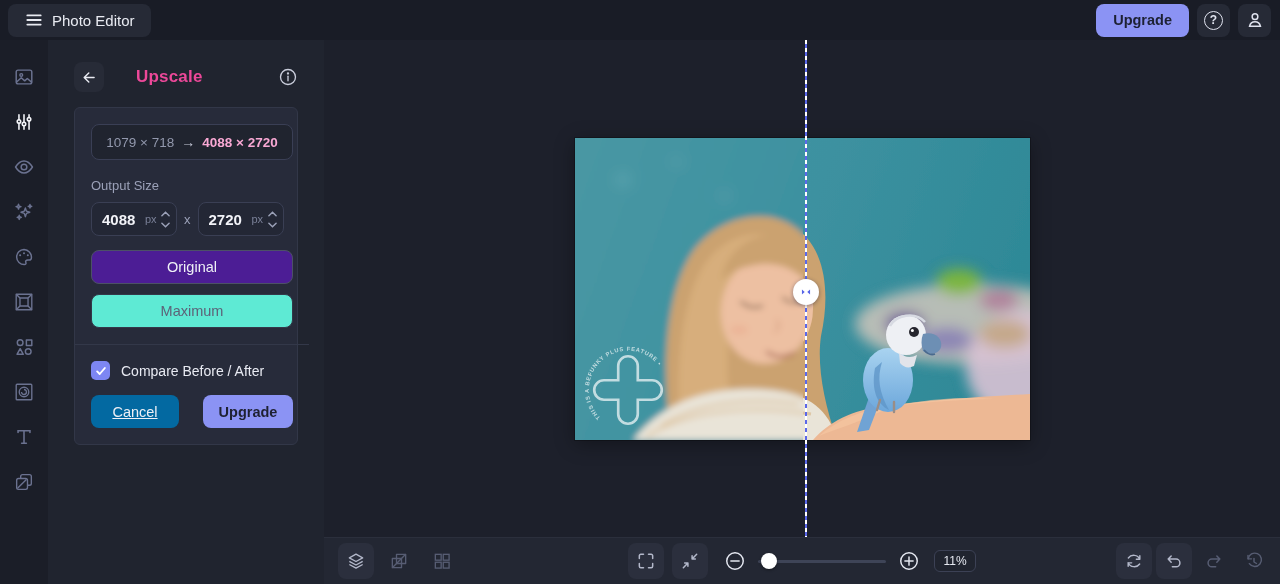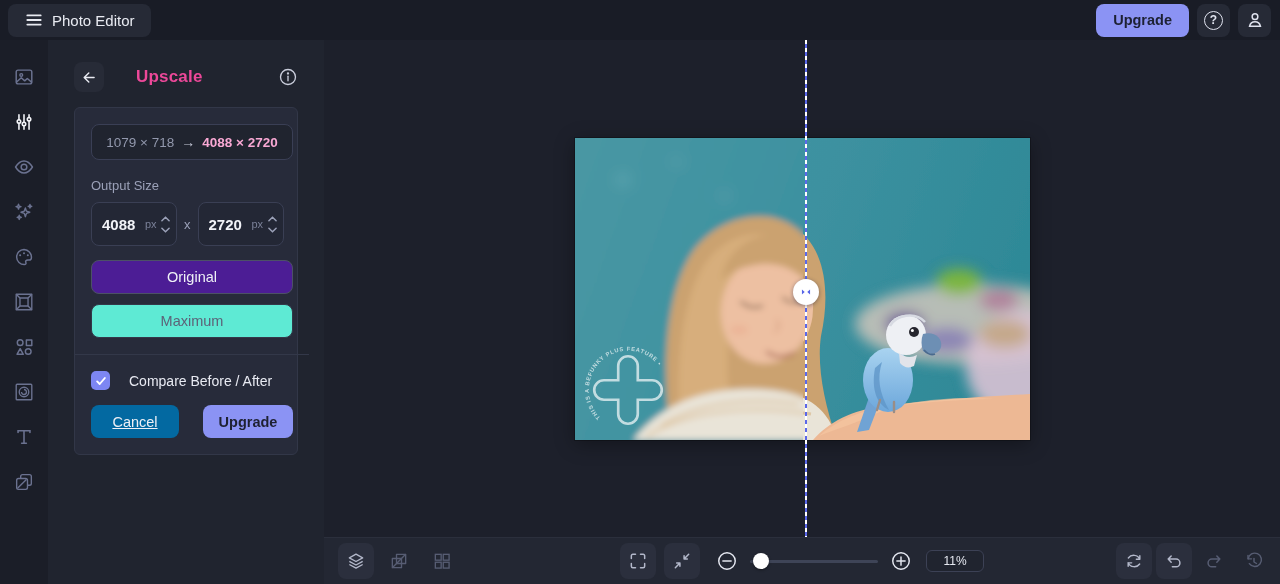--- a/index.html
+++ b/index.html
@@ -36,30 +36,30 @@
   .info-btn { margin-left:auto; color:#c9cddb; cursor:pointer; display:flex; }
 
   .card { margin:15px 26px 0 26px; background:#272b3a; border:1px solid #323748; border-radius:6px; padding:16px 4px 16px 16px; }
   .dim-box { height:36px; background:#20242f; border:1px solid #3a3f55; border-radius:8px; display:flex; align-items:center; justify-content:center; gap:7px; font-size:13.5px; }
   .dim-before { color:#9298ad; }
   .dim-arrow { color:#c6cad9; font-size:14px; }
   .dim-after { color:#f9a8d4; font-weight:700; }
   .out-label { margin-top:18px; color:#9ba1b8; font-size:13px; }
   .size-row { margin-top:9px; display:flex; align-items:center; }
   .size-x { color:#9ba1b8; font-size:13px; margin:0 7px; }
-  .num-input { width:86px; height:44px; background:#232735; border:1px solid #3a3f54; border-radius:8px; display:flex; align-items:center; padding:0 6px 0 10px; }
+  .num-input { width:86px; height:34px; background:#232735; border:1px solid #3a3f54; border-radius:8px; display:flex; align-items:center; padding:0 6px 0 10px; }
   .num-input input { width:42px; background:transparent; border:none; outline:none; color:#f2f3f8; font-size:15px; font-weight:700; font-family:"Liberation Sans", sans-serif; padding:0; }
   .unit { color:#7a8098; font-size:11px; margin-left:1px; margin-right:auto; }
   .stepper { display:flex; flex-direction:column; gap:5px; align-items:center; margin-left:4px; }
   .stepper svg { display:block; color:#9ba1b8; cursor:pointer; }
   .btn { display:flex; align-items:center; justify-content:center; border-radius:8px; cursor:pointer; font-size:14.5px; }
   .btn-original { margin-top:14px; height:34px; background:#4c1d95; border:1px solid #4c5166; color:#eef0f6; }
   .btn-maximum { margin-top:10px; height:34px; background:#5eead4; border:1px solid #333849; color:#5d6278; cursor:default; }
   .card-divider { height:1px; background:#333849; margin:16px -16px 0 -16px; }
-  .compare-row { margin-top:16px; display:flex; align-items:center; gap:19px; cursor:pointer; }
+  .compare-row { margin-top:16px; display:flex; align-items:center; gap:11px; cursor:pointer; }
   .checkbox { width:19px; height:19px; border-radius:5px; background:#7d86f2; display:flex; align-items:center; justify-content:center; }
   .compare-label { color:#e8eaf2; font-size:14px; }
   .action-row { margin-top:15px; display:flex; justify-content:space-between; }
   .btn-cancel { width:88px; height:33px; background:#0369a1; color:#eef0f6;text-decoration:underline; }
   .btn-upgrade { width:90px; height:33px; background:#8b93f4; color:#1e2132; font-weight:700; }
 
   
   .canvas { flex:1; position:relative; background:#1d202b; }
   .stage { position:absolute; left:0; right:0; top:0; bottom:47px; display:flex; align-items:center; justify-content:center; }
   .photo { position:relative; width:455px; height:302px; box-shadow:0 0 0 1px rgba(0,0,0,.25), 0 4px 18px rgba(0,0,0,.35); overflow:hidden; }
@@ -78,21 +78,21 @@
   .tool-btn.dim { color:#575d73; }
   .tool-btn svg { width:20px; height:20px; display:block; }
   .tbar-left { position:absolute; left:14px; top:5px; display:flex; gap:7px; }
   .tbar-center { position:absolute; left:50%; transform:translateX(-50%); top:5px; display:flex; align-items:center; }
   .tbar-right { position:absolute; right:8px; top:5px; display:flex; gap:4px; }
   .zoom-ctrl { display:flex; align-items:center; margin-left:16px; }
   .zoom-icon { color:#e4e7f0; cursor:pointer; display:flex; }
   .zslider { position:relative; width:128px; height:16px; margin:0 12px; cursor:pointer; }
   .zslider .track { position:absolute; left:0; right:0; top:7px; height:3px; background:#3e4457; border-radius:2px; }
   .zslider .thumb { position:absolute; left:3px; top:0; width:16px; height:16px; background:#fff; border-radius:50%; box-shadow:0 1px 3px rgba(0,0,0,.4); }
-  .zoom-pct { margin-left:14px; width:58px; height:22px; border:1px solid #3c4155; border-radius:6px; background:#20242f;
+  .zoom-pct { margin-left:14px; width:42px; height:22px; border:1px solid #3c4155; border-radius:6px; background:#20242f;
      color:#e5e8f0; font-size:12px; display:flex; align-items:center; justify-content:center; }
 
   .wm-text { fill:rgba(255,255,255,.78); font-size:6.4px; font-weight:700; letter-spacing:.9px; font-family:"Liberation Sans", sans-serif; }
 </style>
 </head>
 <body>
 
 <div id="app">
 
   <div class="topbar">

